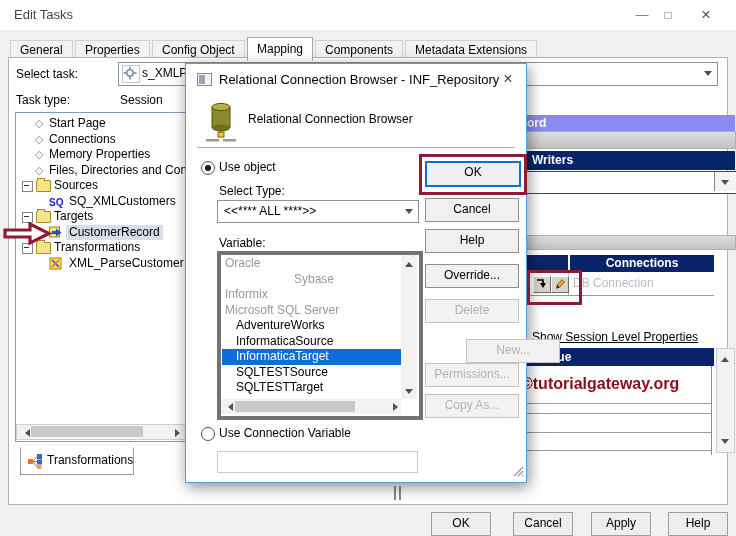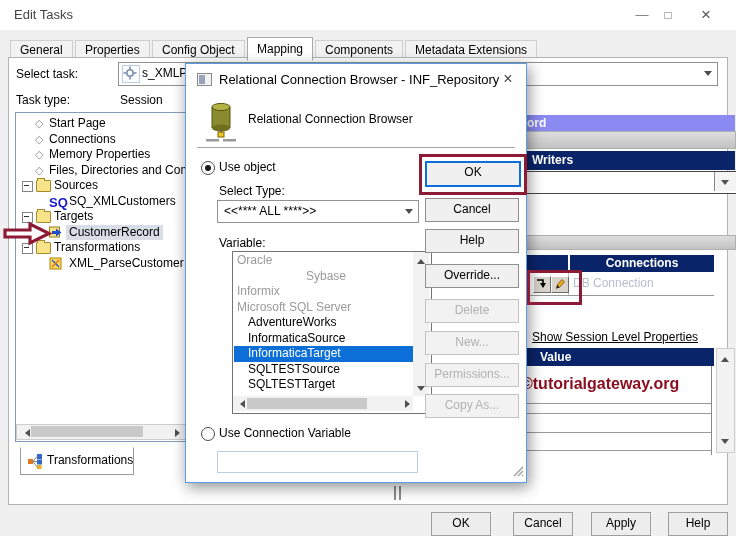--- a/index.html
+++ b/index.html
@@ -16,21 +16,21 @@
   .combo .arr{position:absolute;right:5px;top:8px;width:0;height:0;border:4px solid transparent;border-top:5px solid #4d4d4d;}
   .treepanel{left:15px;top:112px;width:170px;height:328px;background:#fff;border:1px solid #7f9db9;overflow:hidden;}
   .trow{position:absolute;left:0;width:300px;height:15px;line-height:15px;white-space:nowrap;}
   .trow .tlabel{position:absolute;height:15px;line-height:15px;}
   .trow.sel .tlabel{background:#d8dde8;}
   .diamond{position:absolute;color:#8a8a8a;font-size:11px;top:0;}
   .expbox{position:absolute;top:3px;width:9px;height:9px;border:1px solid #848484;background:#fff;}
   .expbox::after{content:"";position:absolute;left:1px;top:3px;width:5px;height:1px;background:#333;}
   .folder{position:absolute;top:2px;width:13px;height:10px;background:#f7e38a;border:1px solid #a88a2a;border-radius:1px;}
   .folder::before{content:"";position:absolute;left:0;top:-3px;width:6px;height:2px;background:#f7e38a;border:1px solid #a88a2a;border-bottom:none;}
-  .sqicon{position:absolute;top:1px;font-weight:bold;font-size:13px;color:#1818cf;}
+  .sqicon{position:absolute;top:1px;font-weight:bold;font-size:10px;color:#1818cf;}
   .navhdr{background:var(--navy);color:#fff;font-weight:bold;}
   .graybar{background:linear-gradient(#dedede,#c2c2c2);border:1px solid #b0b0b0;}
   .minibtn{position:absolute;width:16px;height:15px;background:#d8d4cc;border-top:1px solid #fff;border-left:1px solid #fff;border-right:1px solid #6c6c6c;border-bottom:1px solid #6c6c6c;}
   .scroll{background:#f2f2f2;border:1px solid #cdcdcd;}
   .tri{width:0;height:0;border:4px solid transparent;position:absolute;}
   .tri.up{border-bottom:5px solid #515151;margin-top:-2px;}
   .tri.down{border-top:5px solid #515151;margin-top:2px;}
   .tri.left{border-right:5px solid #515151;margin-left:-2px;}
   .tri.right{border-left:5px solid #515151;margin-left:2px;}
   .dialog{left:185px;top:63px;width:340px;height:418px;background:#fff;border:1px solid #569de5;box-shadow:2px 4px 14px rgba(0,0,0,.45);z-index:10;}
@@ -260,21 +260,21 @@
     <span class="radio on" style="left:15px;top:97px;"></span>
     <span class="abs" style="left:33px;top:96px;">Use object</span>
 
     <span class="abs" style="left:33px;top:120px;">Select Type:</span>
     <div class="abs combo" style="left:31px;top:136px;width:200px;height:21px;">
       <span class="abs" style="left:6px;top:3px;">&lt;&lt;**** ALL ****&gt;&gt;</span>
       <span class="arr"></span>
     </div>
 
     <span class="abs" style="left:33px;top:172px;">Variable:</span>
-    <div class="abs" style="left:46px;top:187px;width:198px;height:161px;border:1px solid #737373;background:#fff;">
+    <div class="abs" style="left:31px;top:187px;width:198px;height:161px;border:4px solid #737373;background:#fff;">
       <div id="objrows">
           <div class="objrow group" style="top: 1px;">Oracle</div>
           <div class="objrow group" style="top: 16.5px; text-align: center;">Sybase</div>
           <div class="objrow group" style="top: 32px;">Informix</div>
           <div class="objrow group" style="top: 47.5px;">Microsoft SQL Server</div>
           <div class="objrow item" style="top: 63px;">AdventureWorks</div>
           <div class="objrow item" style="top: 78.5px;">InformaticaSource</div>
           <div class="objrow item sel" style="top: 94px;">InformaticaTarget</div>
           <div class="objrow item" style="top: 109.5px;">SQLTESTSource</div>
           <div class="objrow item" style="top: 125px;">SQLTESTTarget</div>
@@ -303,20 +303,20 @@
           </g>
         </svg>
     </span>
 
     <div id="dlgbtns">
         <div class="dlgbtn focused" style="top: 97px;">OK</div>
         <div class="dlgbtn" style="top: 134px;">Cancel</div>
         <div class="dlgbtn" style="top: 165px;">Help</div>
         <div class="dlgbtn" style="top: 200px;">Override...</div>
         <div class="dlgbtn disabled" style="top: 235px;">Delete</div>
-        <div class="dlgbtn disabled" style="top: 267px;">New...</div>
+        <div class="dlgbtn disabled" style="top: 275px; margin-left: 41px;">New...</div>
         <div class="dlgbtn disabled" style="top: 299px;">Permissions...</div>
         <div class="dlgbtn disabled" style="top: 330px;">Copy As...</div>
       </div>
     <div class="abs annot" style="left:233px;top:90px;width:102px;height:35px;"></div>
   </div>
 
 </div>
 
 </body></html>

